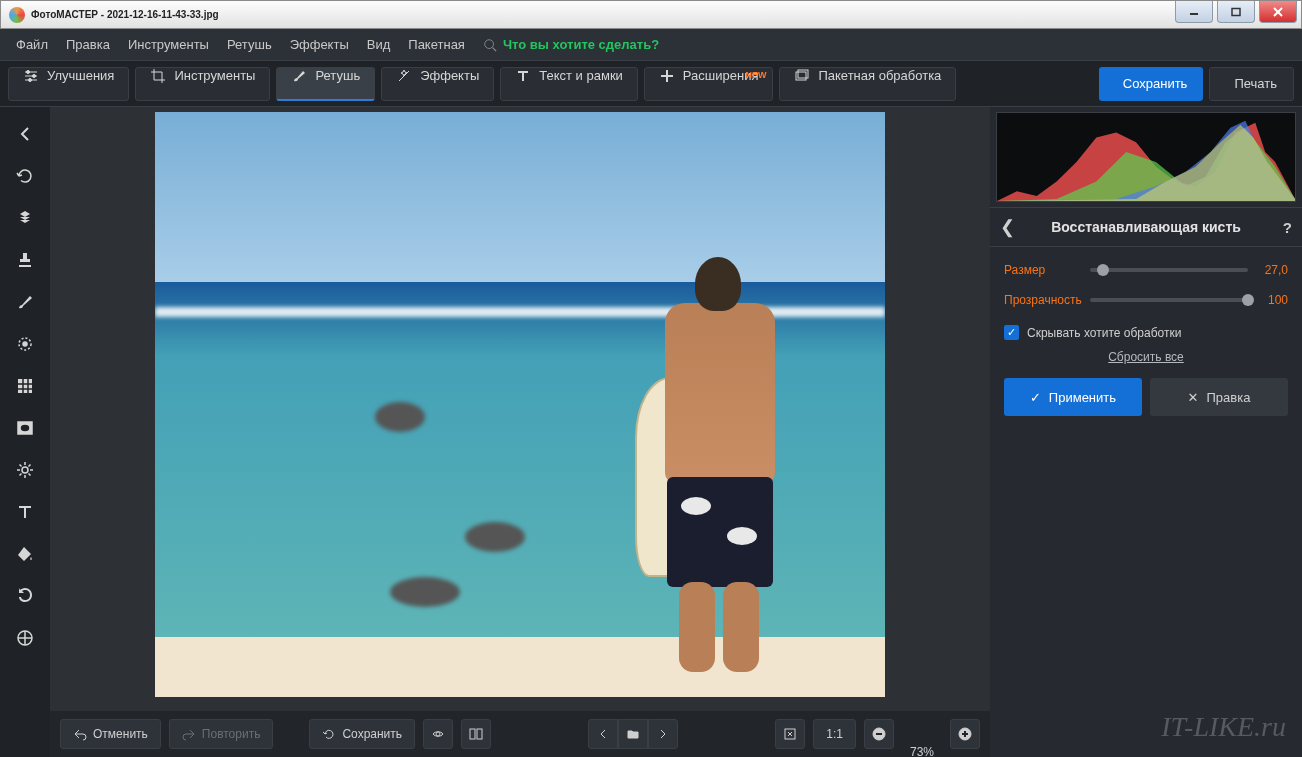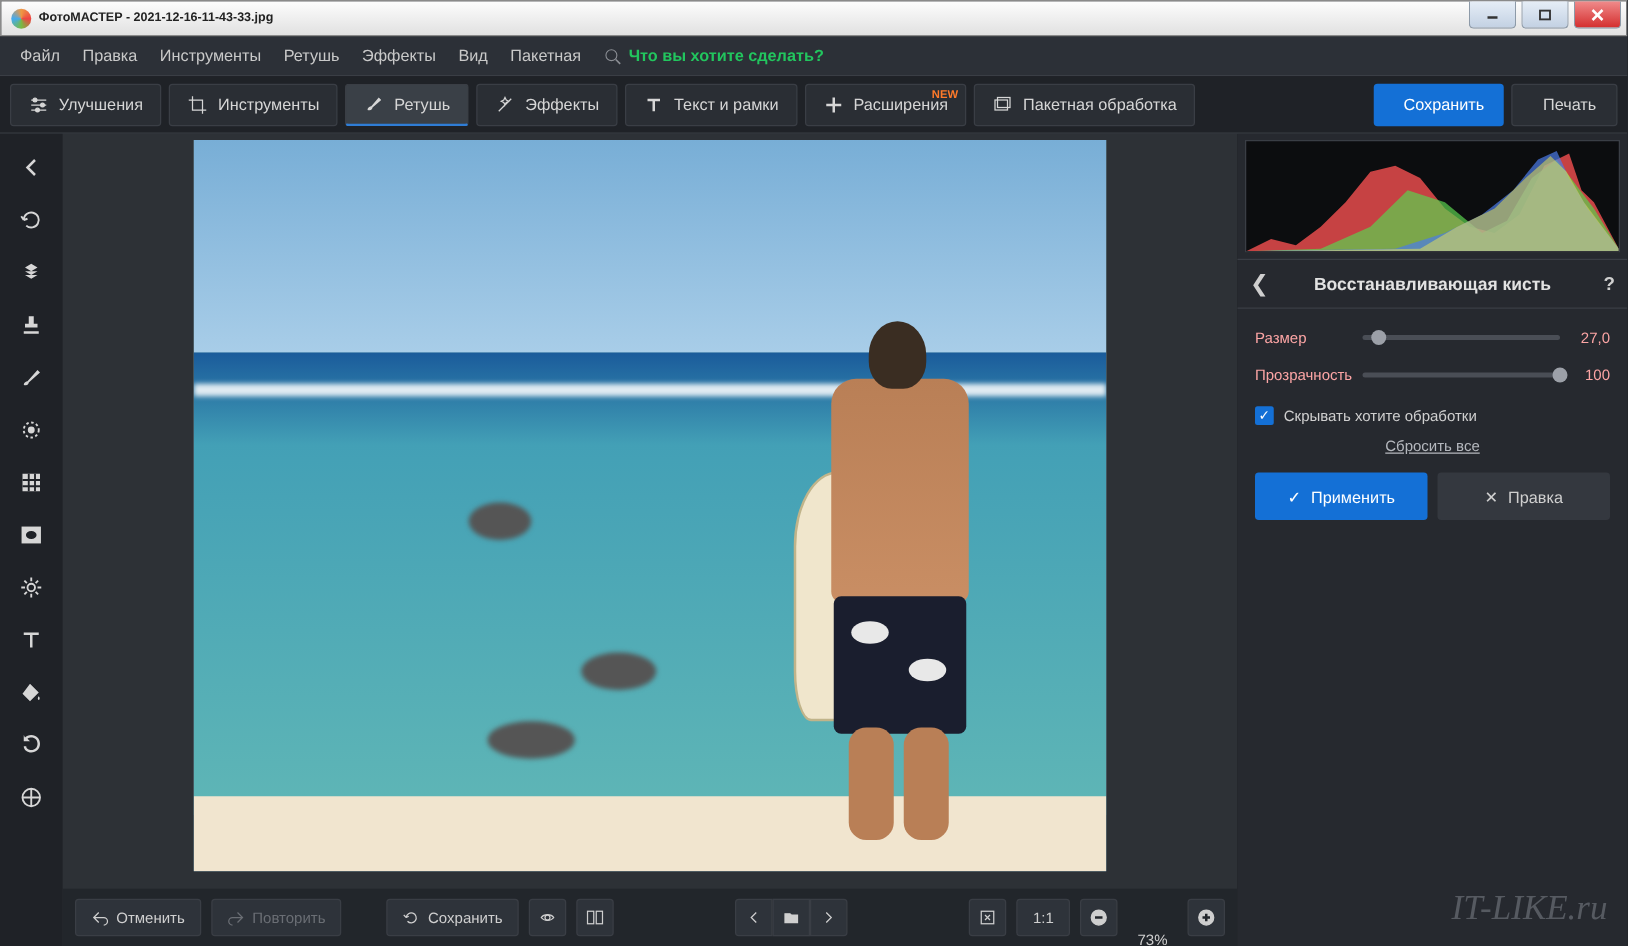--- a/index.html
+++ b/index.html
@@ -15,21 +15,21 @@
   .win-btn svg { width: 12px; height: 10px; }
 
   
   .menubar { height: 32px; background: #2c3037; display: flex; align-items: center; padding: 0 8px; gap: 2px; color: #c9c9c9; font-size: 13px; border-bottom: 1px solid #3a3e45; }
   .menubar .item { padding: 4px 8px; cursor: pointer; }
   .menubar .search { margin-left: 8px; display: flex; align-items: center; gap: 6px; color: #22c55e; font-weight: bold; }
   .menubar .search svg { width: 14px; height: 14px; stroke: #8c8f95; fill: none; }
 
   
   .toolbar { height: 46px; background: #1f2227; display: flex; align-items: center; padding: 0 8px; gap: 6px; border-bottom: 1px solid #3a3e45; }
-  .toolbar .tab { height: 34px; padding: 0 14px; display: flex; align-items: center; gap: 8px; color: #d6d6d6; font-size: 13px; border: 1px solid #3a3e45; border-radius: 3px; background: #2a2e34; cursor: pointer; position: relative; }
+  .toolbar .tab { height: 34px; padding: 0 14px; display: flex; align-items: flex-start; gap: 8px; color: #d6d6d6; font-size: 13px; border: 1px solid #3a3e45; border-radius: 3px; background: #2a2e34; cursor: pointer; position: relative; }
   .toolbar .tab.active { background: #3a4047; border-bottom: 2px solid #2f7dd6; }
   .toolbar .tab svg { width: 16px; height: 16px; stroke: #d6d6d6; fill: none; }
   .toolbar .tab .new { position: absolute; top: 2px; right: 6px; color: #ff7a2a; font-size: 9px; font-weight: bold; }
   .toolbar .spacer { flex: 1; }
   .toolbar .btn-save { height: 34px; padding: 0 16px; background: #1470d6; color: white; border: none; border-radius: 3px; display: flex; align-items: center; gap: 8px; font-size: 13px; cursor: pointer; }
   .toolbar .btn-print { height: 34px; padding: 0 16px; background: #2a2e34; color: #d6d6d6; border: 1px solid #3a3e45; border-radius: 3px; display: flex; align-items: center; gap: 8px; font-size: 13px; cursor: pointer; }
 
   
   .main { display: flex; height: 650px; }
   .left-tools { width: 50px; background: #1f2227; display: flex; flex-direction: column; align-items: center; padding-top: 10px; gap: 8px; }
@@ -70,21 +70,21 @@
   .zoom-val { color: #cfcfcf; font-size: 12px; width: 40px; text-align: center; margin-top: 36px; }
 
   
   .right-panel { width: 312px; background: #26292f; display: flex; flex-direction: column; }
   .histogram { height: 90px; margin: 5px 6px; background: #0c0d0f; border: 1px solid #3a3e45; position: relative; overflow: hidden; }
   .panel-header { height: 40px; display: flex; align-items: center; padding: 0 10px; gap: 10px; border-top: 1px solid #3a3e45; border-bottom: 1px solid #3a3e45; }
   .panel-header .back { width: 20px; color: #cfcfcf; cursor: pointer; font-size: 18px; }
   .panel-header .title { flex: 1; text-align: center; color: #e2e2e2; font-size: 14px; font-weight: 600; }
   .panel-header .help { width: 20px; color: #cfcfcf; cursor: pointer; font-size: 15px; font-weight: bold; text-align: right; }
   .panel-body { padding: 16px 14px; }
-  .slider-row { display: flex; align-items: center; margin-bottom: 16px; font-size: 12px; color: #fca5a5; }
+  .slider-row { display: flex; align-items: center; margin-bottom: 16px; font-size: 12px; color: #f97316; }
   .slider-row .label { width: 86px; }
   .slider-row .track { flex: 1; height: 4px; background: #4a4e56; border-radius: 2px; position: relative; cursor: pointer; }
   .slider-row .thumb { position: absolute; top: -4px; width: 12px; height: 12px; background: #9ca0a8; border-radius: 50%; transform: translateX(-6px); }
   .slider-row .value { width: 40px; text-align: right; }
   .checkbox-row { display: flex; align-items: center; gap: 8px; margin: 18px 0 10px 0; font-size: 12px; color: #cfcfcf; }
   .checkbox-row .cb { width: 15px; height: 15px; background: #1470d6; border-radius: 2px; display: flex; align-items: center; justify-content: center; color: white; font-size: 11px; }
   .reset-link { text-align: center; font-size: 12px; color: #b5b8be; text-decoration: underline; cursor: pointer; margin-bottom: 14px; }
   .action-row { display: flex; gap: 8px; }
   .action-row .btn { flex: 1; height: 38px; display: flex; align-items: center; justify-content: center; gap: 8px; font-size: 13px; border-radius: 3px; cursor: pointer; }
   .btn-apply { background: #1470d6; color: white; }

